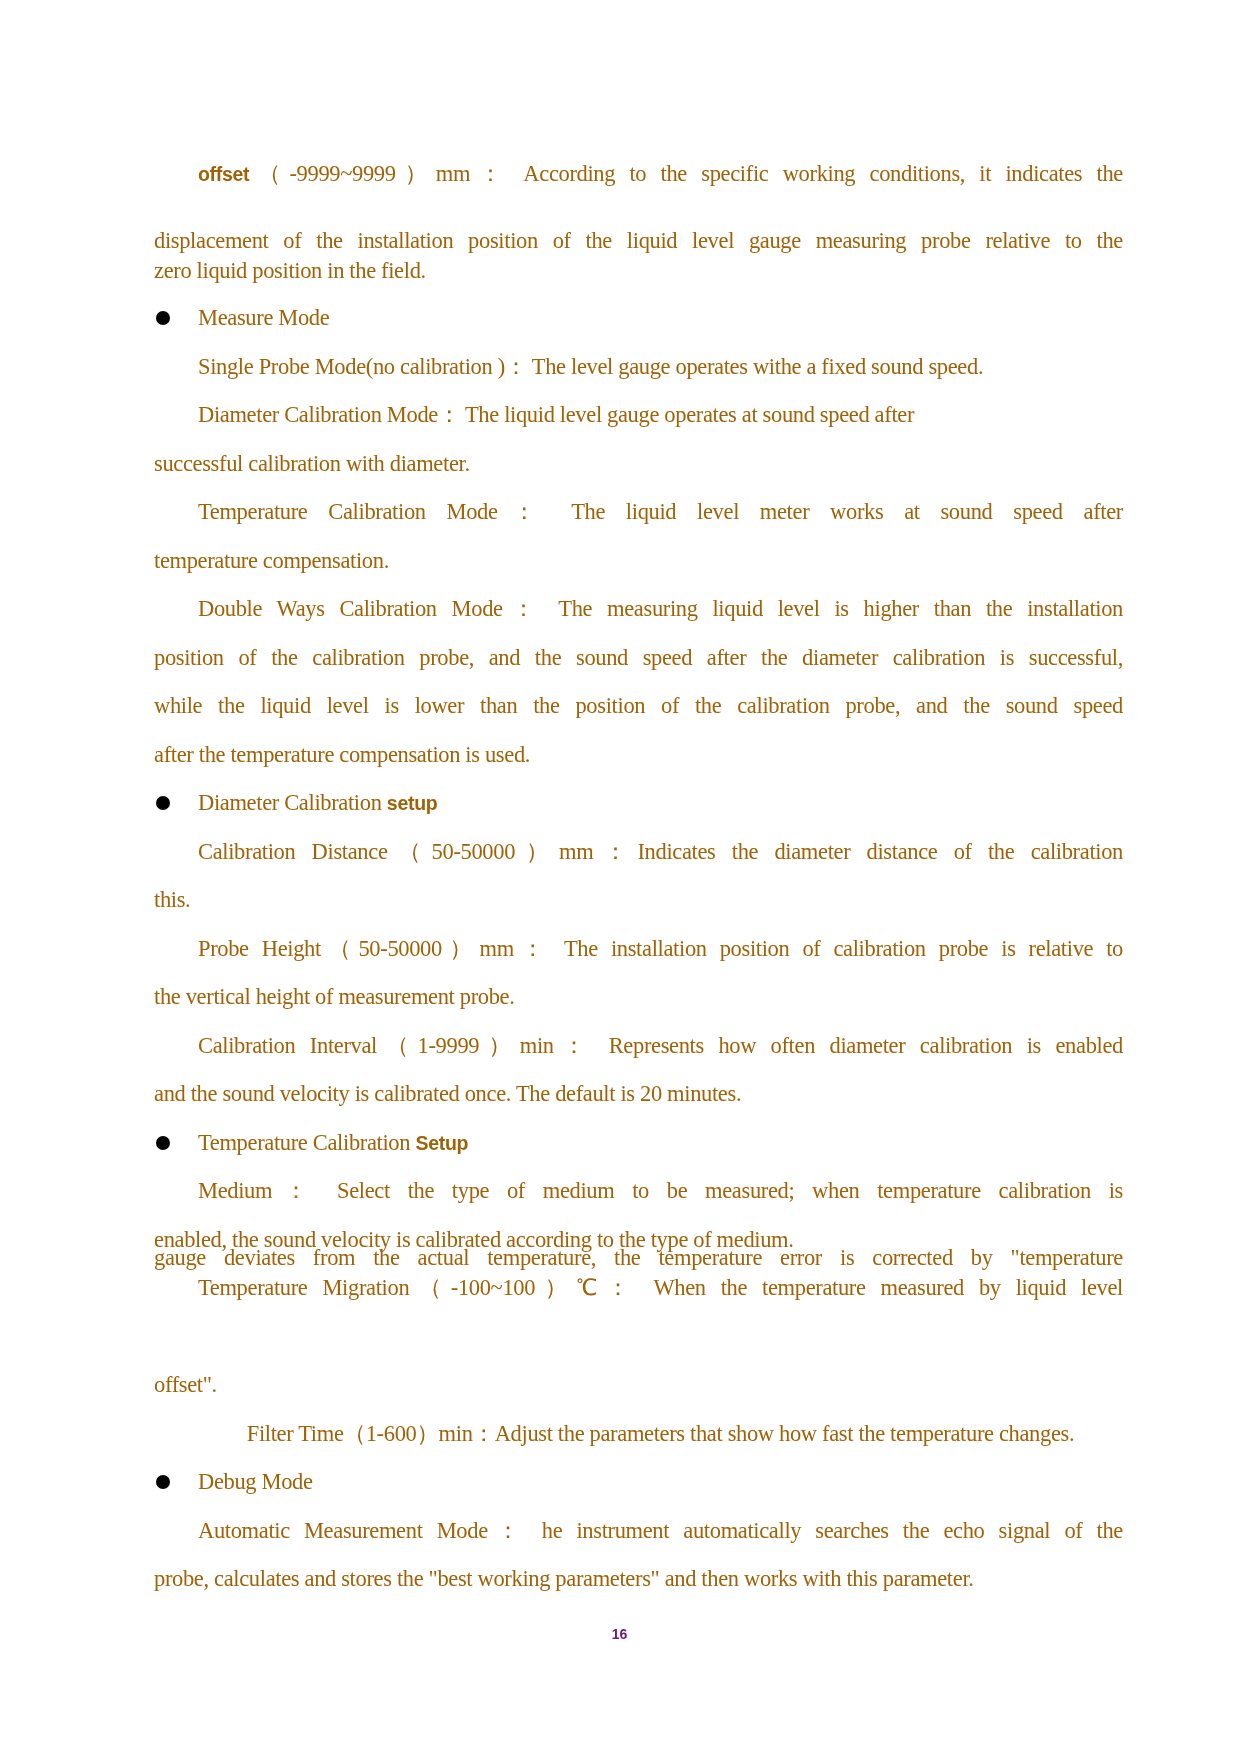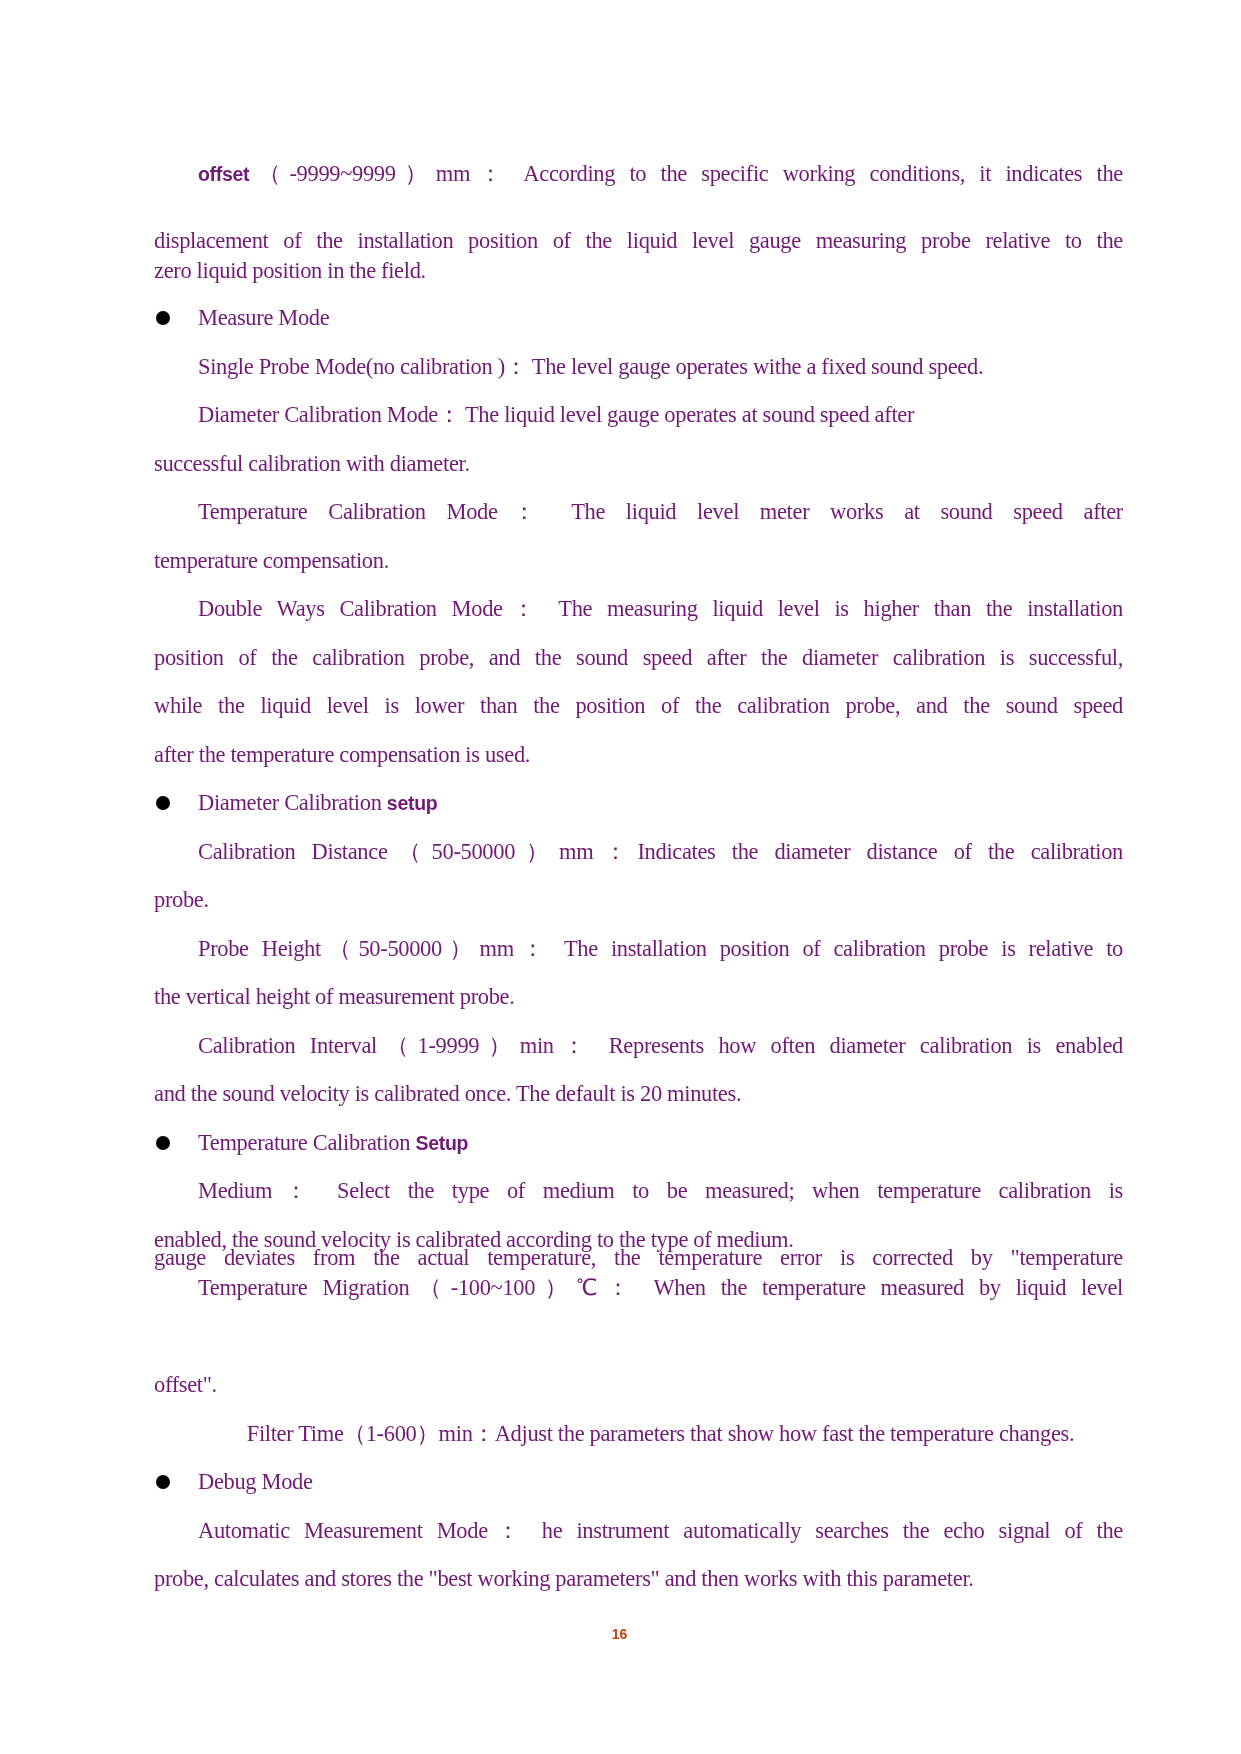--- a/index.html
+++ b/index.html
@@ -1,31 +1,31 @@
 <!DOCTYPE html>
 <html><head>
 <meta charset="utf-8">
 <style>
   html, body { margin: 0; padding: 0; background: #ffffff; }
   body { width: 1241px; height: 1754px; position: relative; overflow: hidden; }
   .page { position: absolute; left: 0; top: 0; width: 1241px; height: 1754px; background: #fff; }
   .line {
     position: absolute; left: 154px; width: 969px;
-    font-family: "Liberation Serif", serif; font-size: 22.5px; color: #701a75;
+    font-family: "Liberation Serif", serif; font-size: 22.5px; color: #a16207;
     white-space: nowrap; line-height: 28px; letter-spacing: -0.35px;
   }
   .line.just { text-align: justify; text-align-last: justify; white-space: normal; height: 28px; overflow: hidden; }
   .indent { left: 198px; width: 925px; }
   .sans-bold { font-family: "Liberation Sans", sans-serif; font-weight: bold; font-size: 19.5px; letter-spacing: -0.3px; }
   .bullet {
     position: absolute; left: 156px; width: 14px; height: 14px; border-radius: 50%; background: #000;
   }
   .page-number {
     position: absolute; left: 0; width: 1239px; top: 1626px; text-align: center;
-    font-family: "Liberation Sans", sans-serif; font-weight: bold; font-size: 14px; color: #c2410c;
+    font-family: "Liberation Sans", sans-serif; font-weight: bold; font-size: 14px; color: #701a75;
   }
 </style>
 </head>
 <body>
 
 <div class="page">
 
   <div class="line indent just" style="top:160px;"><span class="sans-bold">offset</span><span>（-9999~9999）mm：  According to the specific working conditions, it indicates the</span></div>
   <div class="line just" style="top:227px;">displacement of the installation position of the liquid level gauge measuring probe relative to the</div>
   <div class="line" style="top:257px;">zero liquid position in the field.</div>
@@ -38,21 +38,21 @@
   <div class="line indent just" style="top:498px;">Temperature Calibration Mode：  The liquid level meter works at sound speed after</div>
   <div class="line" style="top:547px;">temperature compensation.</div>
   <div class="line indent just" style="top:595px;">Double Ways Calibration Mode：  The measuring liquid level is higher than the installation</div>
   <div class="line just" style="top:644px;">position of the calibration probe, and the sound speed after the diameter calibration is successful,</div>
   <div class="line just" style="top:692px;">while the liquid level is lower than the position of the calibration probe, and the sound speed</div>
   <div class="line" style="top:741px;">after the temperature compensation is used.</div>
 
   <span class="bullet" style="top:796px;"></span>
   <div class="line indent" style="top:789px;"><span>Diameter Calibration </span><span class="sans-bold">setup</span></div>
   <div class="line indent just" style="top:838px;">Calibration Distance（50-50000）mm：Indicates the diameter distance of the calibration</div>
-  <div class="line" style="top:886px;">probe.</div>
+  <div class="line" style="top:886px;">this.</div>
   <div class="line indent just" style="top:935px;">Probe Height（50-50000）mm：  The installation position of calibration probe is relative to</div>
   <div class="line" style="top:983px;">the vertical height of measurement probe.</div>
   <div class="line indent just" style="top:1032px;">Calibration Interval（1-9999）min：  Represents how often diameter calibration is enabled</div>
   <div class="line" style="top:1080px;">and the sound velocity is calibrated once. The default is 20 minutes.</div>
 
   <span class="bullet" style="top:1136px;"></span>
   <div class="line indent" style="top:1129px;"><span>Temperature Calibration </span><span class="sans-bold">Setup</span></div>
   <div class="line indent just" style="top:1177px;">Medium：  Select the type of medium to be measured; when temperature calibration is</div>
   <div class="line" style="top:1226px;">enabled, the sound velocity is calibrated according to the type of medium.</div>
   <div class="line indent just" style="top:1274px;">Temperature Migration（-100~100）℃：  When the temperature measured by liquid level</div>

